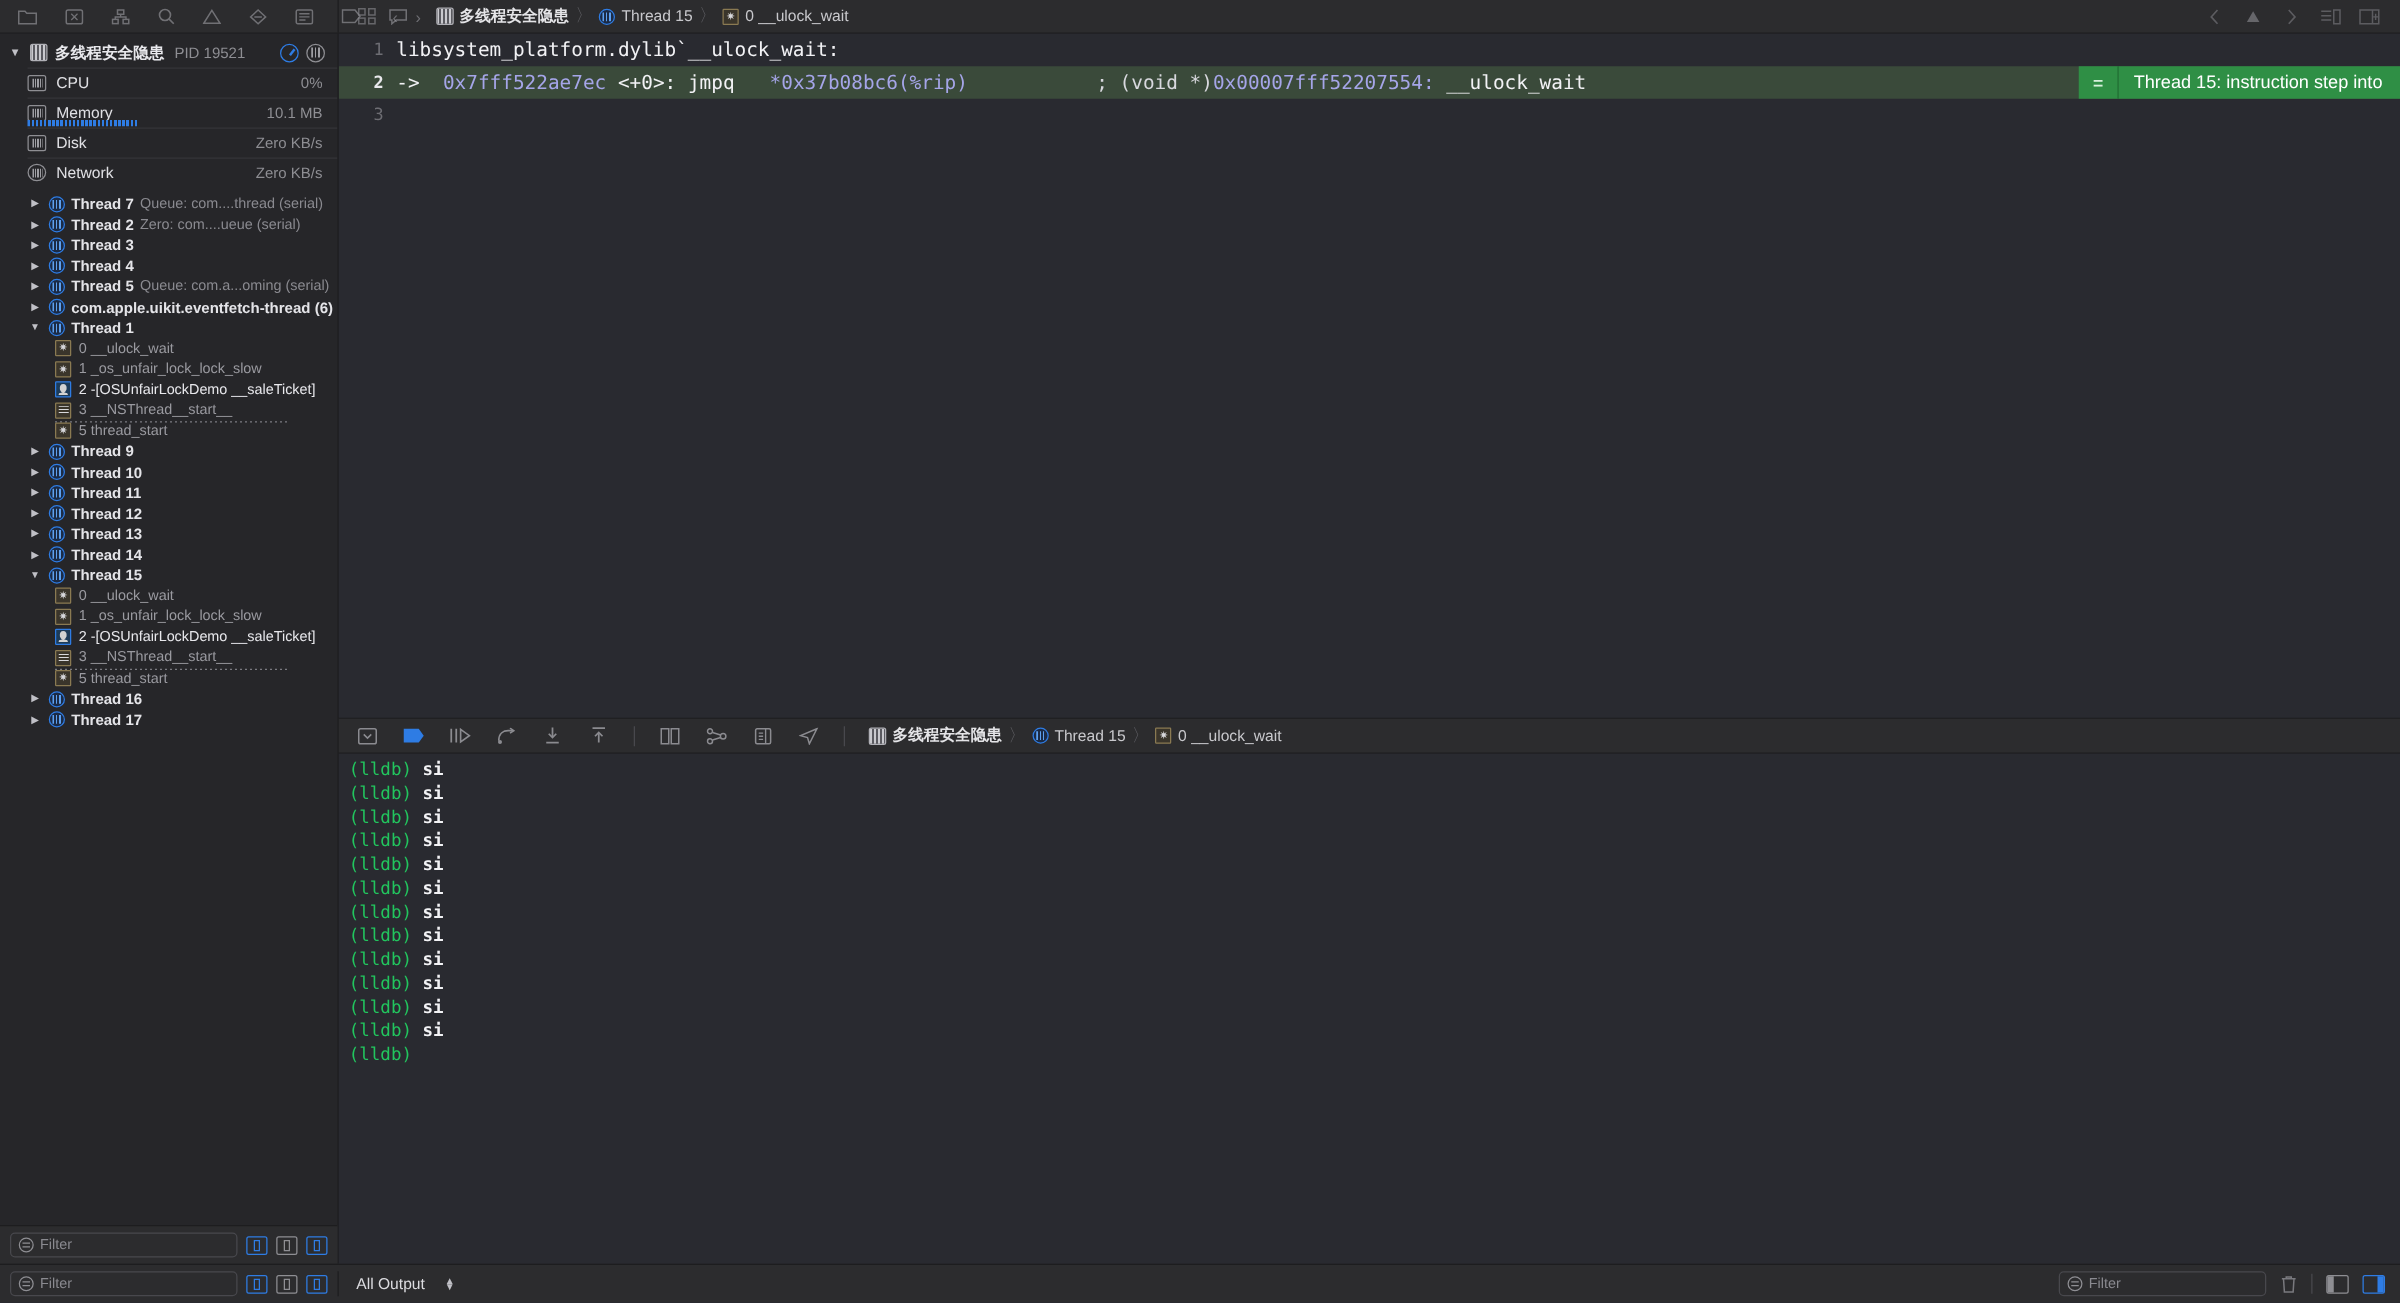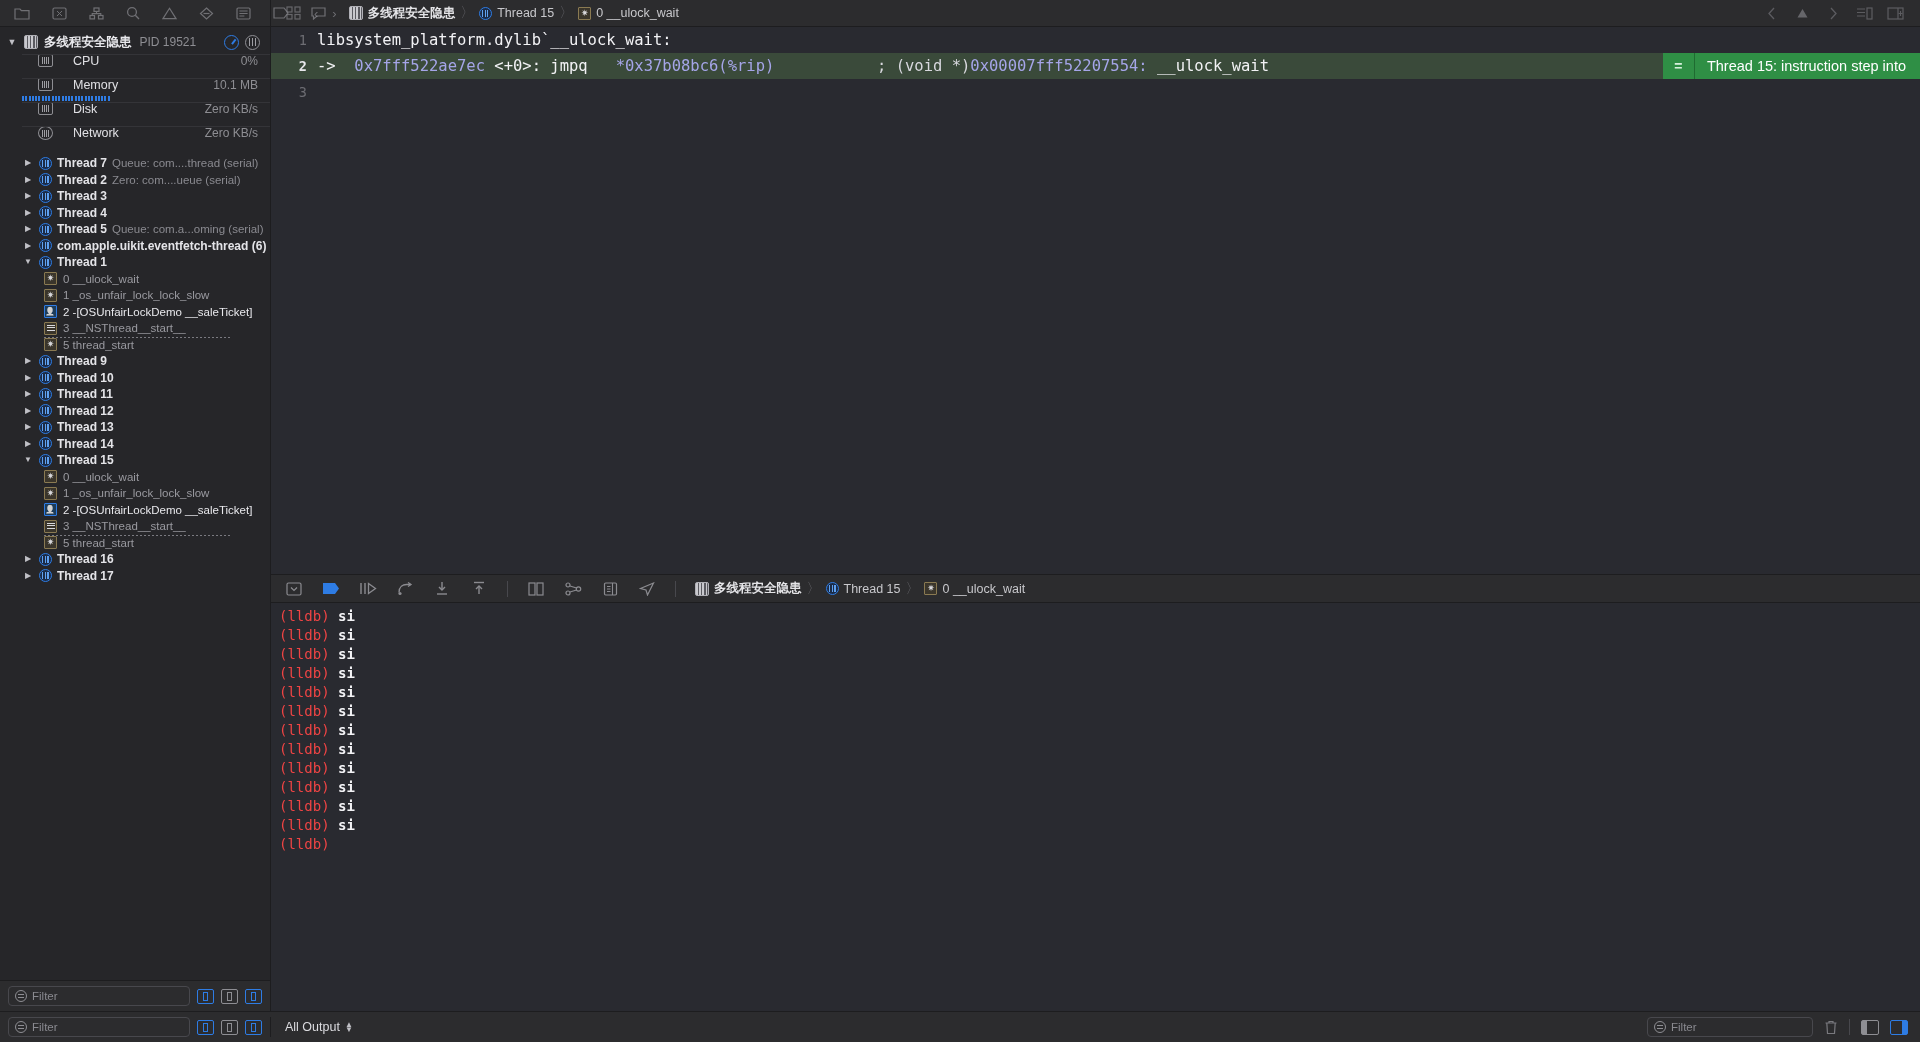--- a/index.html
+++ b/index.html
@@ -119,22 +119,22 @@
   .thread-btn {
     width: 15px; height: 15px; border-radius: 50%;
     border: 1.6px solid #8e8e93; position: relative;
   }
   .thread-btn::after {
     content: ""; position: absolute; inset: 2.5px;
     background: repeating-linear-gradient(90deg,#9e9ea3 0 1.4px, transparent 1.4px 2.8px);
   }
 
   .res-row {
-    display: flex; height: 24px;
-    padding: 0 12px 0 38px; gap: 20px; position: relative;
+    display: flex; align-items: center; height: 24px;
+    padding: 0 12px 0 22px; gap: 8px; position: relative;
   }
   .res-row .sep-line {
     position: absolute; left: 22px; right: 0; top: 0; height: 1px; background: #343438;
   }
   .res-ico {
     width: 15px; height: 13px; flex: 0 0 15px;
     border: 1px solid #8e8e93; border-radius: 2px;
     display: flex; align-items: center; justify-content: center;
   }
   .res-ico i {
@@ -252,31 +252,31 @@
   .dbg-ico.blue { opacity: 1; }
   .dbg-div { width: 1px; height: 16px; background: #48484d; }
 
   
   .console {
     flex: 1; background: #292a30;
     padding: 5px 0 0 8px; overflow: hidden;
     font-family: "DejaVu Sans Mono", monospace; font-size: 14px;
   }
   .con-line { height: 19px; white-space: pre; color: #f2f2f5; }
-  .con-prompt { color: #ef4444; }
+  .con-prompt { color: #22c55e; }
   .con-cmd { color: #f2f2f5; font-weight: 700; }
 
   .status-bar {
     height: 31px; flex: 0 0 31px;
     background: #2c2c2e; border-top: 1px solid #1d1d1f;
     display: flex; align-items: center;
   }
   .sb-left { width: 271px; flex: 0 0 271px; display: flex; align-items: center; padding: 0 8px; gap: 7px; border-right: 1px solid #1d1d1f; }
   .sb-mid { flex: 1; display: flex; align-items: center; padding-left: 14px; }
-  .allout { font-size: 12.5px; color: #dcdce0; display: flex; align-items: center; gap: 5px; }
+  .allout { font-size: 12.5px; color: #dcdce0; display: flex; align-items: center; gap: 16px; }
   .stepper { display: flex; flex-direction: column; line-height: 5px; font-size: 8px; color: #c0c0c6; }
   .sb-right { display: flex; align-items: center; gap: 11px; padding-right: 12px; }
   .con-filt {
     width: 166px; height: 20px; border-radius: 4px;
     border: 1px solid #48484d; background: #2c2c2e;
     display: flex; align-items: center; padding: 0 6px; gap: 5px;
   }
   .trash { width: 14px; height: 15px; opacity: .7; }
   .pane-btn {
     width: 18px; height: 15px; border: 1.5px solid #8e8e93; border-radius: 2px;

